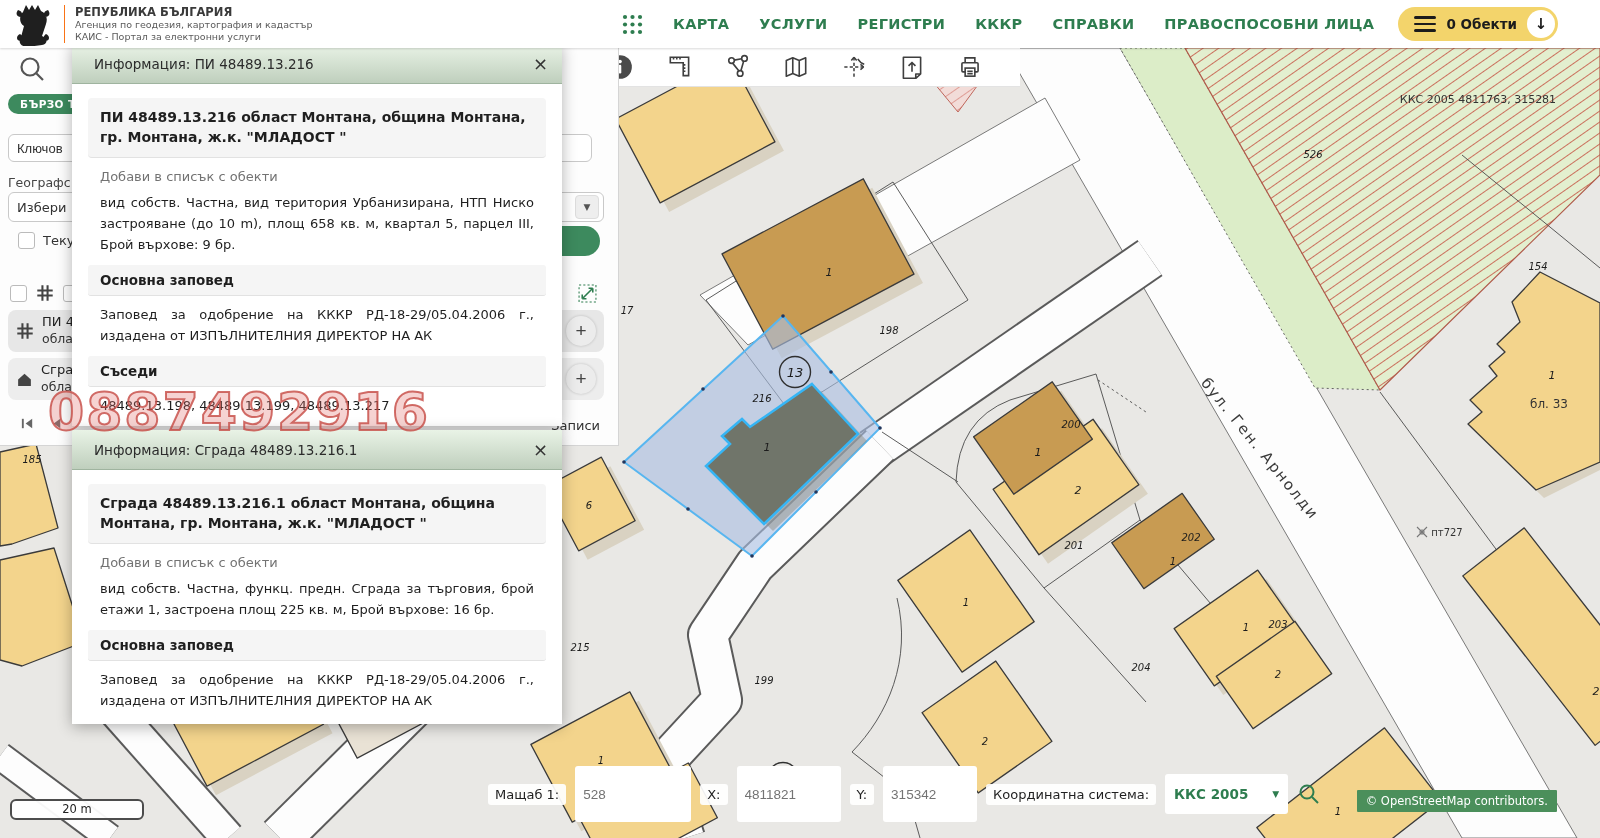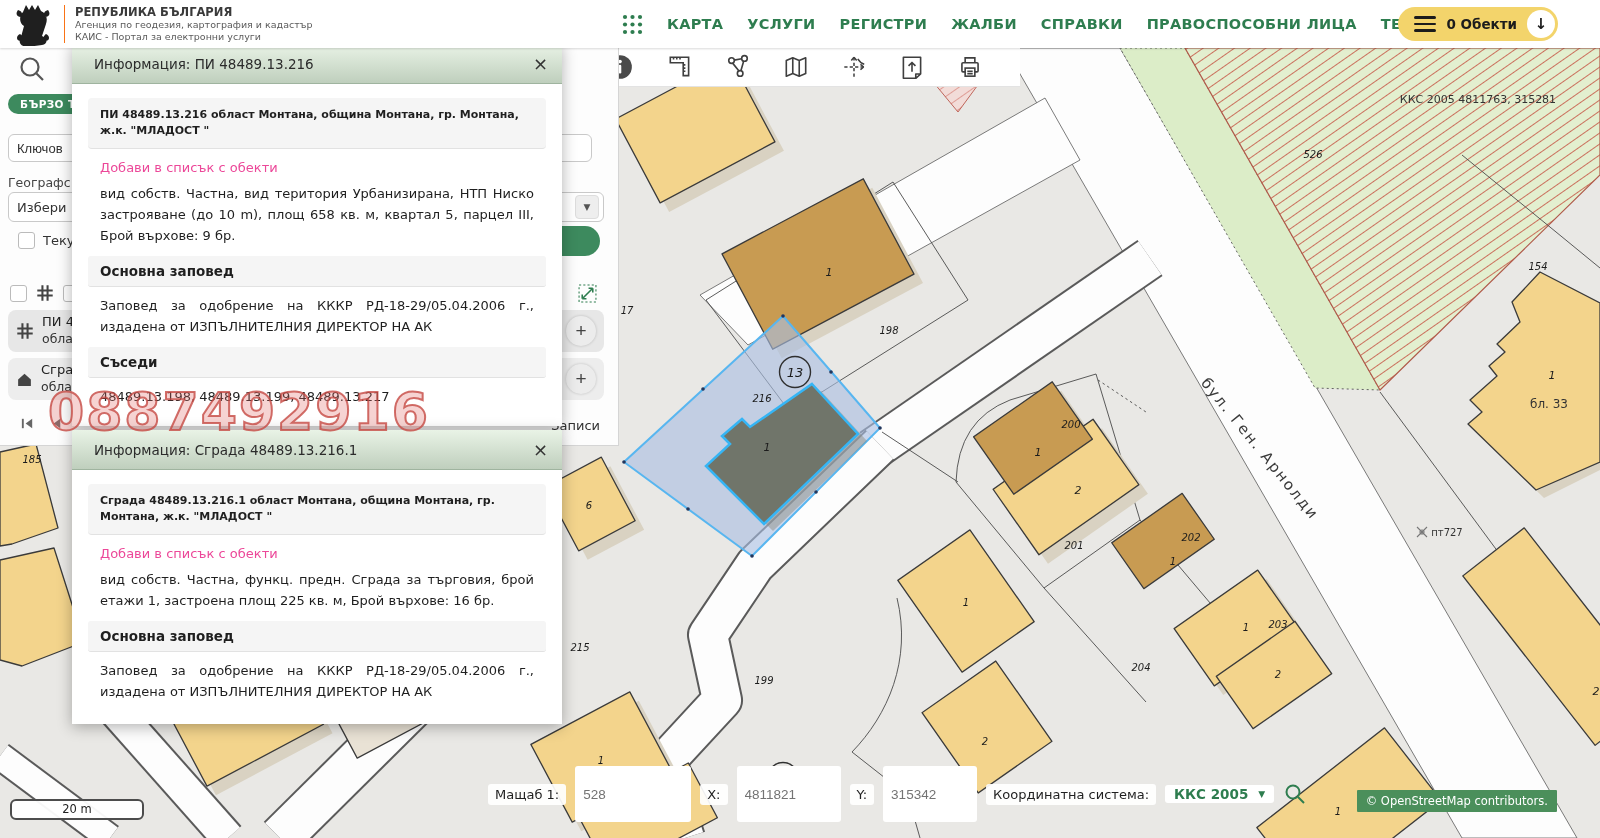--- a/index.html
+++ b/index.html
@@ -13,21 +13,21 @@
   .plain{fill:#333;}
   .coords{fill:#333;}
   .street{fill:#3a3a3a;letter-spacing:2px;}
   
   .topbar{position:absolute;left:0;top:0;width:1600px;height:48px;background:#fff;z-index:40;
           display:flex;align-items:center;box-shadow:0 1px 2px rgba(0,0,0,.15);}
   .logo{margin-left:12px;}
   .org{margin-left:10px;padding-left:10px;border-left:1px solid #f97316;line-height:1.25;}
   .org .l1{font-size:11.5px;font-weight:bold;color:#3a3a3a;}
   .org .l2,.org .l3{font-size:9.5px;color:#5a5a5a;}
-  .mainnav{position:absolute;left:622px;top:0;height:48px;display:flex;align-items:center;gap:24px;}
+  .mainnav{position:absolute;left:622px;top:0;height:48px;display:flex;align-items:center;gap:30px;}
   .mainnav a{font-size:14.5px;font-weight:bold;color:#2e7d4f;text-decoration:none;letter-spacing:.3px;white-space:nowrap;cursor:pointer;}
   .objbtn{position:absolute;right:42px;top:7px;height:34px;border-radius:17px;background:#f3d46b;
           display:flex;align-items:center;gap:10px;padding:0 3px 0 16px;cursor:pointer;}
   .hamb{display:flex;flex-direction:column;gap:4px;}
   .hamb span{display:block;width:22px;height:2.6px;background:#1c1c1c;border-radius:2px;}
   .objbtn .lbl{font-size:13.5px;font-weight:bold;color:#1c1c1c;white-space:nowrap;}
   .objbtn .circ{width:28px;height:28px;border-radius:50%;background:#fff;display:flex;align-items:center;justify-content:center;
                 font-size:15px;font-weight:bold;color:#1c1c1c;}
   
   .map-toolbar{position:absolute;left:520px;top:48px;width:500px;height:38px;background:#fff;z-index:5;
@@ -65,35 +65,35 @@
   
   .popup{position:absolute;left:72px;width:490px;background:#fff;z-index:20;box-shadow:0 3px 14px rgba(0,0,0,.3);}
   .p1{top:44px;height:382px;}
   .p2{top:430px;height:294px;}
   .p-head{height:40px;background:linear-gradient(#e9f3e6,#bfcfbd);border-bottom:1px solid #9fb49f;
           display:flex;align-items:center;justify-content:space-between;padding:0 14px 0 22px;box-sizing:border-box;}
   .p-title{font-size:13.5px;color:#2b2b2b;}
   .p-close{font-size:18px;color:#333;cursor:pointer;line-height:1;}
   .p-body{padding:14px 16px 0 16px;}
   .p-heading{background:#f5f5f5;border-bottom:1px solid #e2e2e2;border-radius:4px;padding:9px 12px;
-             font-size:11px;font-weight:bold;color:#1f1f1f;line-height:1.45;}
-  .p-link{display:block;margin:11px 12px 0 12px;font-size:13px;color:#ec4899;text-decoration:none;cursor:pointer;}
+             font-size:14px;font-weight:bold;color:#1f1f1f;line-height:1.45;}
+  .p-link{display:block;margin:11px 12px 0 12px;font-size:13px;color:#737373;text-decoration:none;cursor:pointer;}
   .p-text{margin:8px 12px 10px 12px;font-size:13px;color:#1f1f1f;line-height:1.62;text-align:justify;}
   .p-section{background:#f5f5f5;border-bottom:1px solid #e2e2e2;border-radius:3px;padding:7px 12px;
              font-size:13.5px;font-weight:bold;color:#1f1f1f;margin-top:10px;}
   
   .watermark{position:absolute;left:48px;top:358px;z-index:30;font-size:52px;font-weight:bold;letter-spacing:2px;
              color:rgba(225,110,105,0.30);-webkit-text-stroke:2px rgba(198,74,68,0.8);pointer-events:none;margin-top:24px;}
   
   .scalebar{position:absolute;left:10px;bottom:18px;width:130px;height:17px;background:rgba(255,255,255,.95);
             border:2px solid #4c4c4c;border-radius:6px;font-size:11.5px;color:#222;text-align:center;line-height:17px;z-index:6;}
   .statusbar{position:absolute;left:488px;bottom:16px;display:flex;align-items:center;gap:9px;z-index:6;}
   .chip{background:rgba(255,255,255,.92);border-radius:3px;padding:3px 7px;font-size:13px;color:#1f1f1f;white-space:nowrap;}
   .sb-val{height:24px;border:none;border-radius:3px;background:#fff;font-size:13.5px;color:#737373;padding:16px 8px;}
-  .crsbox{background:#fff;border-radius:3px;height:18px;display:flex;align-items:center;gap:10px;padding:0 9px;cursor:pointer;}
+  .crsbox{background:#fff;border-radius:3px;height:40px;display:flex;align-items:center;gap:24px;padding:0 9px;cursor:pointer;}
   .crsbox .v{font-size:13.5px;font-weight:bold;color:#2e7d4f;}
   .crsbox .a{font-size:9px;color:#2e7d4f;}
   .attribution{position:absolute;right:43px;bottom:26px;background:#4b8f5b;color:#fff;font-size:11.5px;
                padding:4px 9px;z-index:6;border-radius:1px;cursor:pointer;}
 </style>
 </head>
 <body>
 
 <div class="stage">
 
@@ -415,21 +415,21 @@
             <circle cx="10.5" cy="10.5" r="2.1"></circle>
             <circle cx="18" cy="10.5" r="2.1"></circle>
         <circle cx="3" cy="18" r="2.1"></circle>
             <circle cx="10.5" cy="18" r="2.1"></circle>
             <circle cx="18" cy="18" r="2.1"></circle>
           </g>
       </svg>
       <a>КАРТА</a>
       <a>УСЛУГИ</a>
       <a>РЕГИСТРИ</a>
-      <a>ЖАЛБИ</a>
+      <a>КККР</a>
       <a>СПРАВКИ</a>
       <a>ПРАВОСПОСОБНИ ЛИЦА</a>
       <a>ТЕСТ</a>
     </nav>
     <div class="objbtn">
       <span class="hamb">
           <span></span>
           <span></span>
           <span></span>
         </span>

